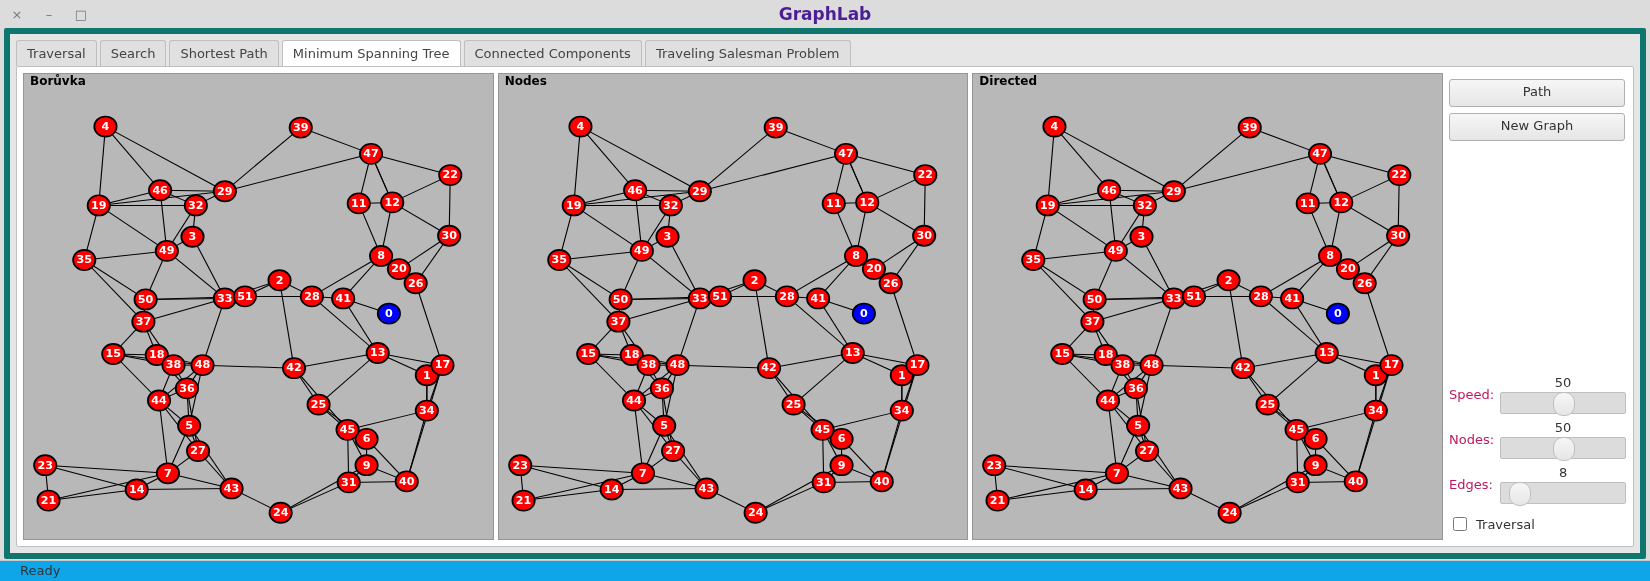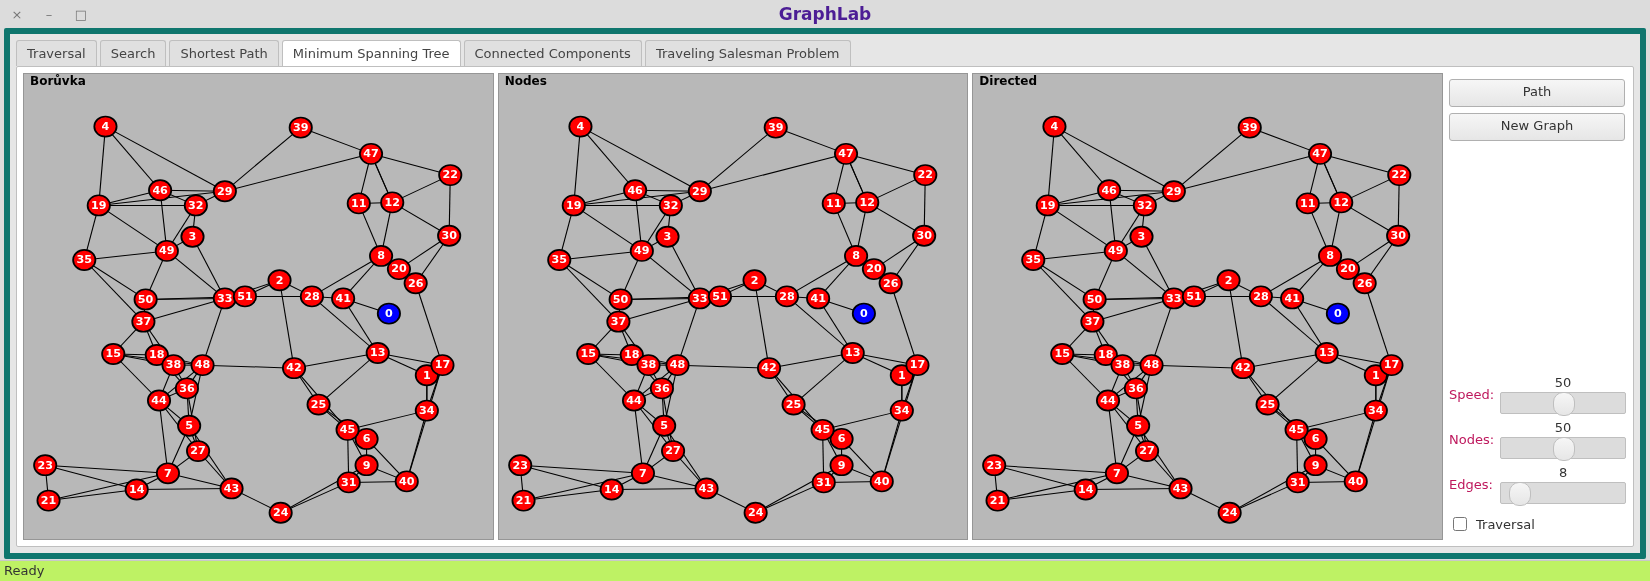--- a/index.html
+++ b/index.html
@@ -20,21 +20,21 @@
   .btn{height:26px;line-height:24px;text-align:center;border:1px solid #b0b0b0;border-radius:3px;background:linear-gradient(#f6f6f6,#e6e6e6);cursor:pointer;font-size:13px;color:#333;}
   .spacer{flex:1;}
   .slider-block{display:flex;align-items:center;gap:6px;}
   .slider-label{width:46px;font-size:13px;color:#be185d;}
   .slider-wrap{flex:1;position:relative;display:flex;flex-direction:column;align-items:center;}
   .slider-val{font-size:13px;color:#333;margin-bottom:2px;}
   .slider-track{position:relative;width:100%;height:20px;background:#dcdcdc;border:1px solid #bfbfbf;border-radius:2px;}
   .slider-thumb{position:absolute;top:-1px;height:22px;width:20px;background:linear-gradient(#f6f6f6,#e6e6e6);border:1px solid #bfbfbf;border-radius:10px;}
   .check-row{display:flex;align-items:center;gap:6px;margin-top:4px;}
   .check-row input{width:14px;height:14px;}
-  .statusbar{position:absolute;left:0;right:0;bottom:0;height:20px;line-height:20px;background:#bef264;border-top:1px solid #c8c8c8;font-size:13px;color:#333;padding-left:4px;}
+  .statusbar{position:absolute;left:0;right:0;bottom:0;height:20px;line-height:20px;background:#0ea5e9;border-top:1px solid #c8c8c8;font-size:13px;color:#333;padding-left:20px;}
   
   svg.graph{position:absolute;inset:0;width:100%;height:100%;}
   .edge{stroke:#000;stroke-width:1;}
   .node-red{fill:#ff0000;}
   .node-blue{fill:#0000ff;}
   .node-outline{stroke:#000;stroke-width:1.6;}
   .node-label{font-size:10px;fill:#fff;font-weight:bold;text-anchor:middle;dominant-baseline:central;}
 </style>
 </head>
 <body>

